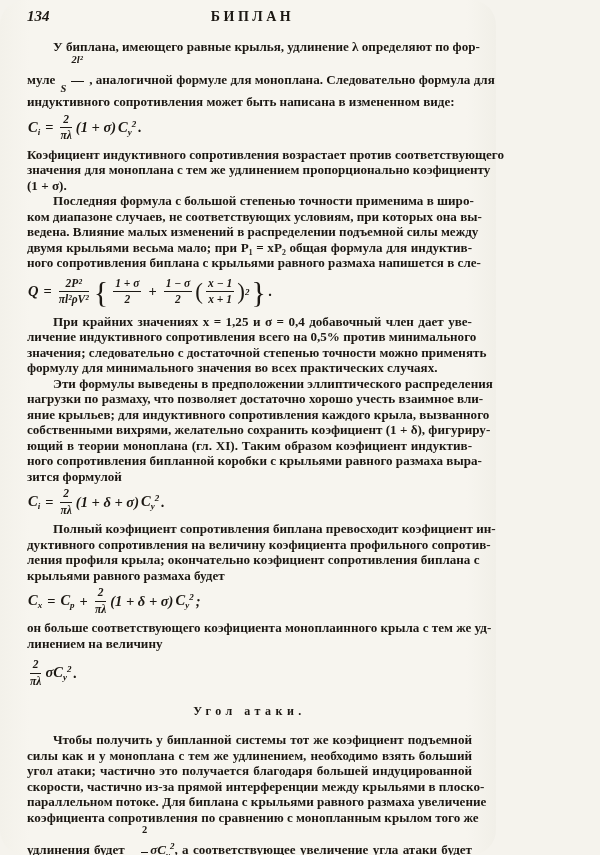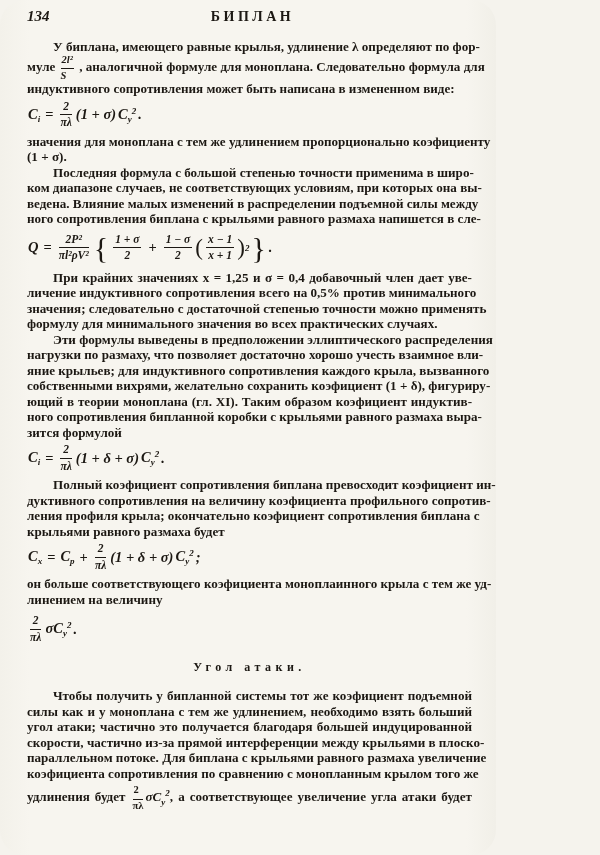--- a/index.html
+++ b/index.html
@@ -35,21 +35,21 @@
   .line.lastline { text-align-last: left; white-space: normal; }
   .indent { text-indent: 26px; }
   .mline { line-height: 24px; }
 
   
   .ifrac {
     display: inline-block; vertical-align: -0.6em;
     text-align: center; line-height: 1; text-indent: 0;
     margin: 0 2px;
   }
-  .ifrac .n { display: block; font-size: 10.5px; padding: 0 1px 3px; border-bottom: 1.2px solid currentColor; }
+  .ifrac .n { display: block; font-size: 10.5px; padding: 0 1px 16px; border-bottom: 1.2px solid currentColor; margin-left: 10px; }
   .ifrac .d { display: block; font-size: 10.5px; padding-top: 1.5px; }
 
   
   .formula {
     display: flex; align-items: center;
     font-size: 14.5px; font-weight: bold; font-style: italic;
     margin: 4px 0 5px;
   }
   .formula .tok { margin: 0 1px; }
   .formula .op { margin: 0 4px; font-style: normal; }
@@ -90,26 +90,28 @@
     <span class="op">=</span>
     <span class="dfrac">
         <span class="n">2</span>
         <span class="d">πλ</span>
       </span>
     <span class="tok">(1 + σ)</span>
     <span class="tok"><span>C</span><sub>y</sub><sup>2</sup></span>
     <span class="tok">.</span>
   </div>
 
+  <div class="line">Коэфициент индуктивного сопротивления возрастает против соответствующего</div>
   <div class="line">значения для моноплана с тем же удлинением пропорционально коэфициенту</div>
   <div class="line lastline">(1 + σ).</div>
 
   <div class="line indent">Последняя формула с большой степенью точности применима в широ-</div>
   <div class="line">ком диапазоне случаев, не соответствующих условиям, при которых она вы-</div>
   <div class="line">ведена. Влияние малых изменений в распределении подъемной силы между</div>
+  <div class="line">двумя крыльями весьма мало; при P₁ = xP₂ общая формула для индуктив-</div>
   <div class="line">ного сопротивления биплана с крыльями равного размаха напишется в сле-</div>
 
   <div class="formula" style="margin:7px 0 8px;">
     <span class="tok">Q</span>
     <span class="op">=</span>
     <span class="dfrac">
         <span class="n">2P²</span>
         <span class="d">πl²ρV²</span>
       </span>
     <span class="big">{</span>

